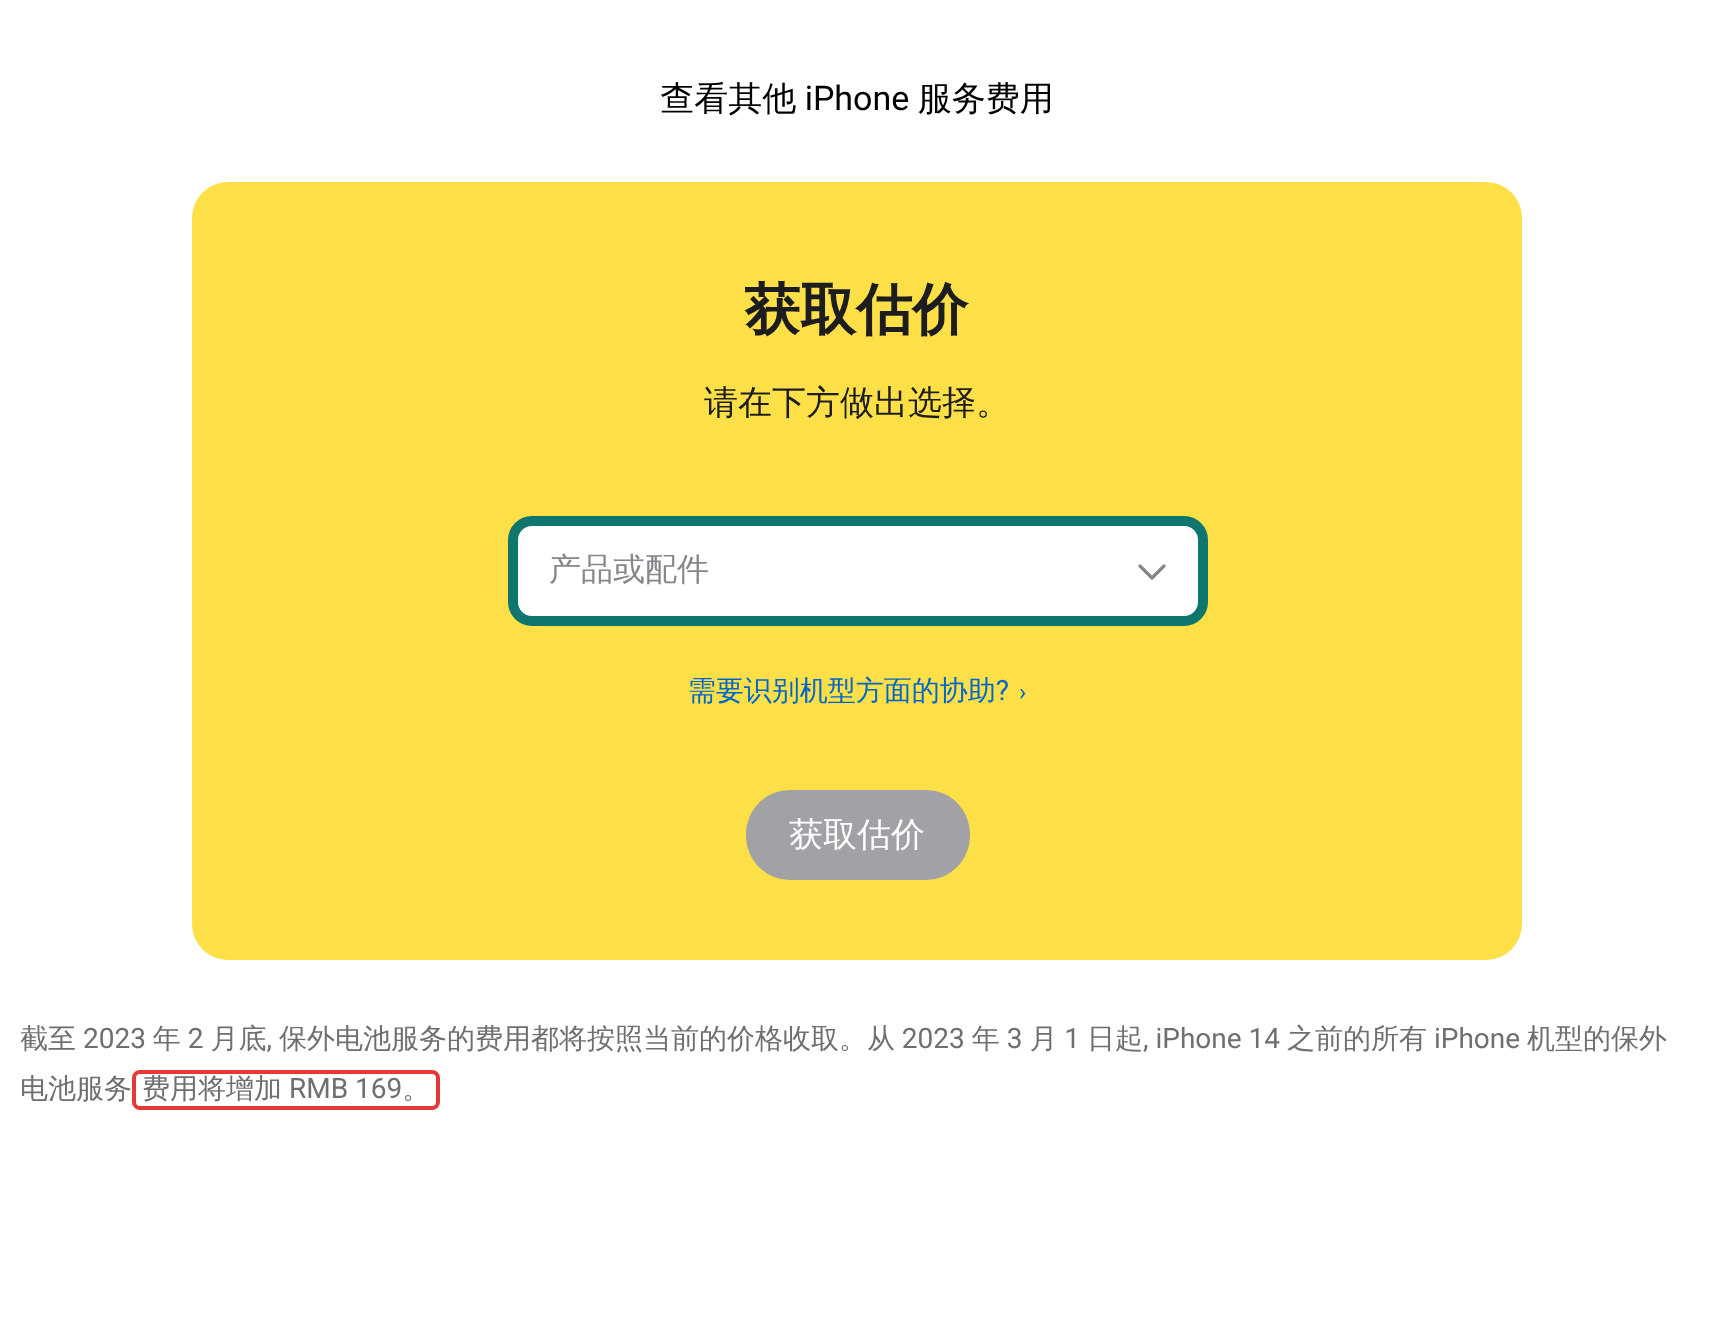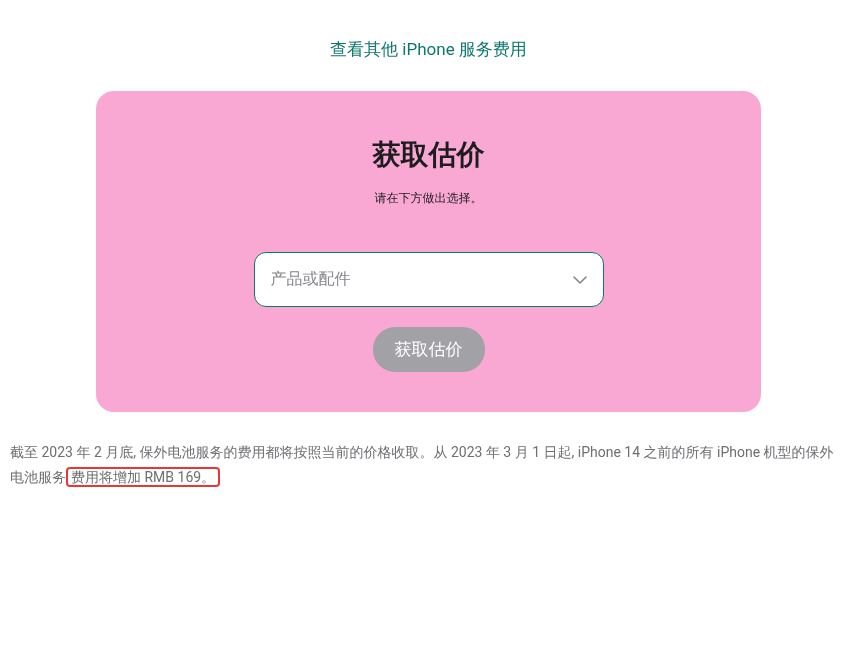--- a/index.html
+++ b/index.html
@@ -12,53 +12,53 @@
       background: #ffffff;
       width: 857px;
       height: 663px;
       overflow: hidden;
     }
     .top-link {
       text-align: center;
       padding: 38px 0 30px 0;
     }
     .top-link a {
-      color: #0f766e;
+      color: #000000;
       text-decoration: none;
       font-size: 17px;
     }
     .card {
-      background: #f9a8d4;
+      background: #fde047;
       border-radius: 18px;
       margin: 0 auto;
       width: 665px;
       padding: 45px 40px 40px 40px;
       text-align: center;
     }
     .card-title {
       font-size: 28px;
       font-weight: 600;
       color: #1d1d1f;
       margin-bottom: 16px;
     }
     .card-subtitle {
-      font-size: 12px;
+      font-size: 17px;
       color: #1d1d1f;
       margin-bottom: 45px;
     }
     .select-wrap {
       position: relative;
       width: 350px;
       margin: 0 auto 20px auto;
     }
     .select-box {
       width: 100%;
       height: 55px;
       background: #ffffff;
-      border: 1px solid #0f766e;
+      border: 5px solid #0f766e;
       border-radius: 12px;
       padding: 0 40px 0 16px;
       font-size: 16px;
       color: #86868b;
       text-align: center;
       cursor: pointer;
       display: flex;
       align-items: center;
       position: relative;
     }
@@ -126,20 +126,25 @@
       <span>产品或配件</span>
       <span class="chevron">
         <svg viewBox="0 0 14 8">
             <path d="M1 1 L7 7 L13 1" stroke="#86868b" stroke-width="1.6" fill="none" stroke-linecap="round" stroke-linejoin="round"></path>
           </svg>
       </span>
     </div>
   </div>
 
 
+  <div class="help-link">
+    <a href="#">
+      <span>需要识别机型方面的协助?</span><span class="chev-right"> ›</span>
+    </a>
+  </div>
 
   <button class="submit-btn">获取估价</button>
 </div>
 
 <div class="footer-text">
   <p>
     <span>截至 2023 年 2 月底, 保外电池服务的费用都将按照当前的价格收取。从 2023 年 3 月 1 日起, iPhone 14 之前的所有 iPhone 机型的保外电池服务</span><span class="highlight">费用将增加 RMB 169。</span>
   </p>
 </div>
 

